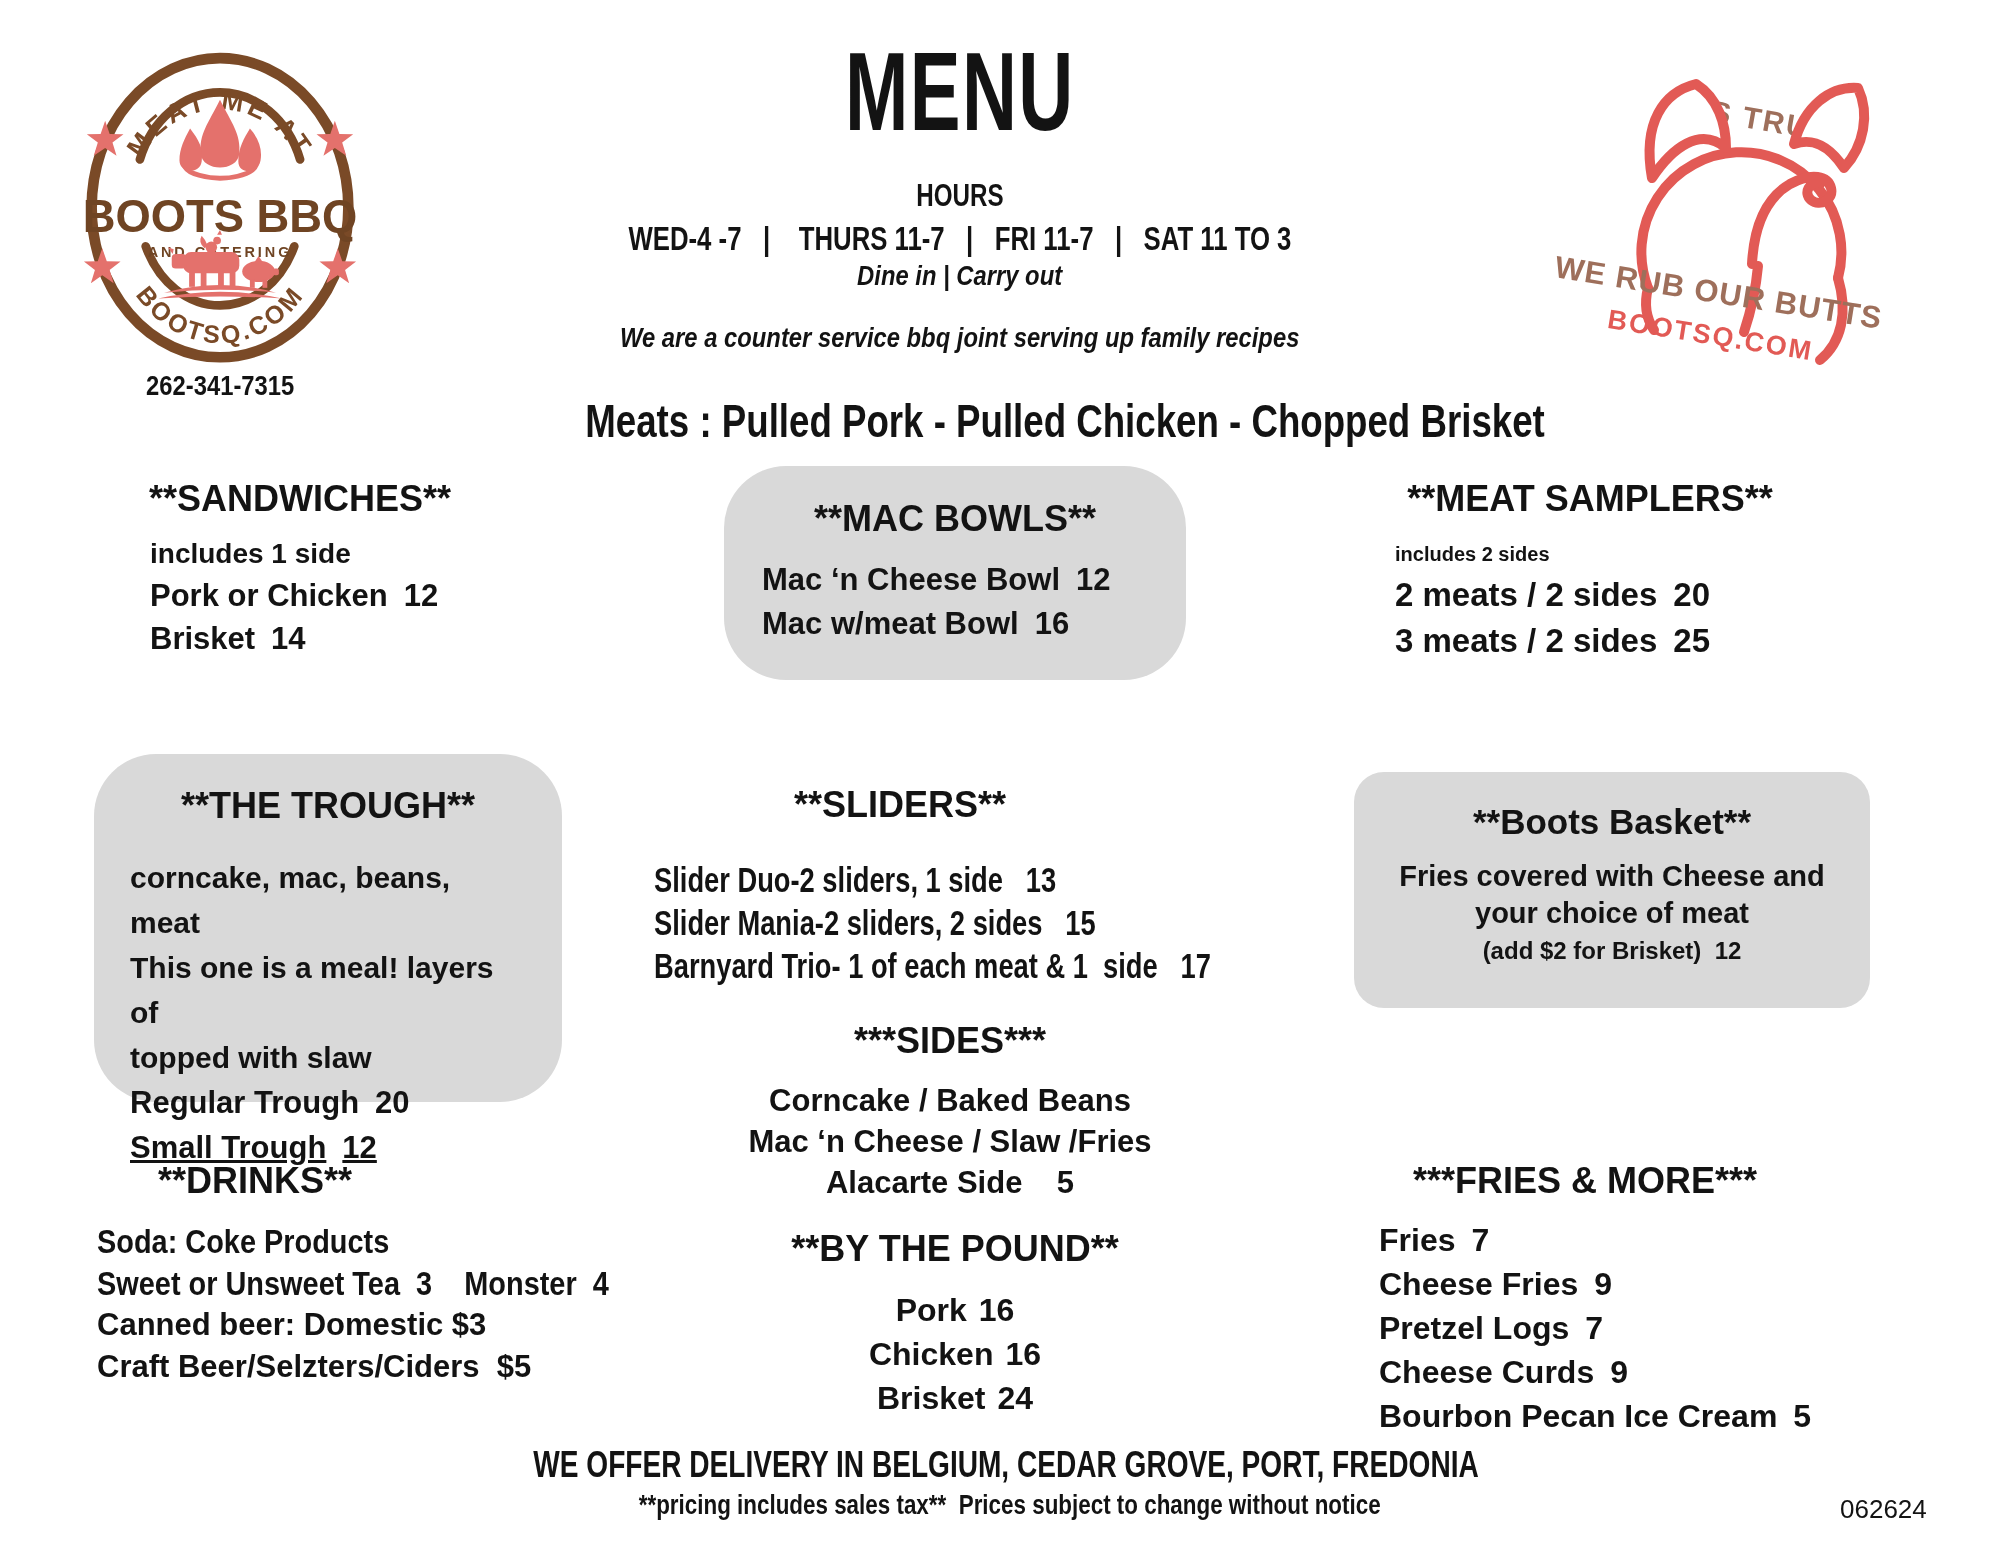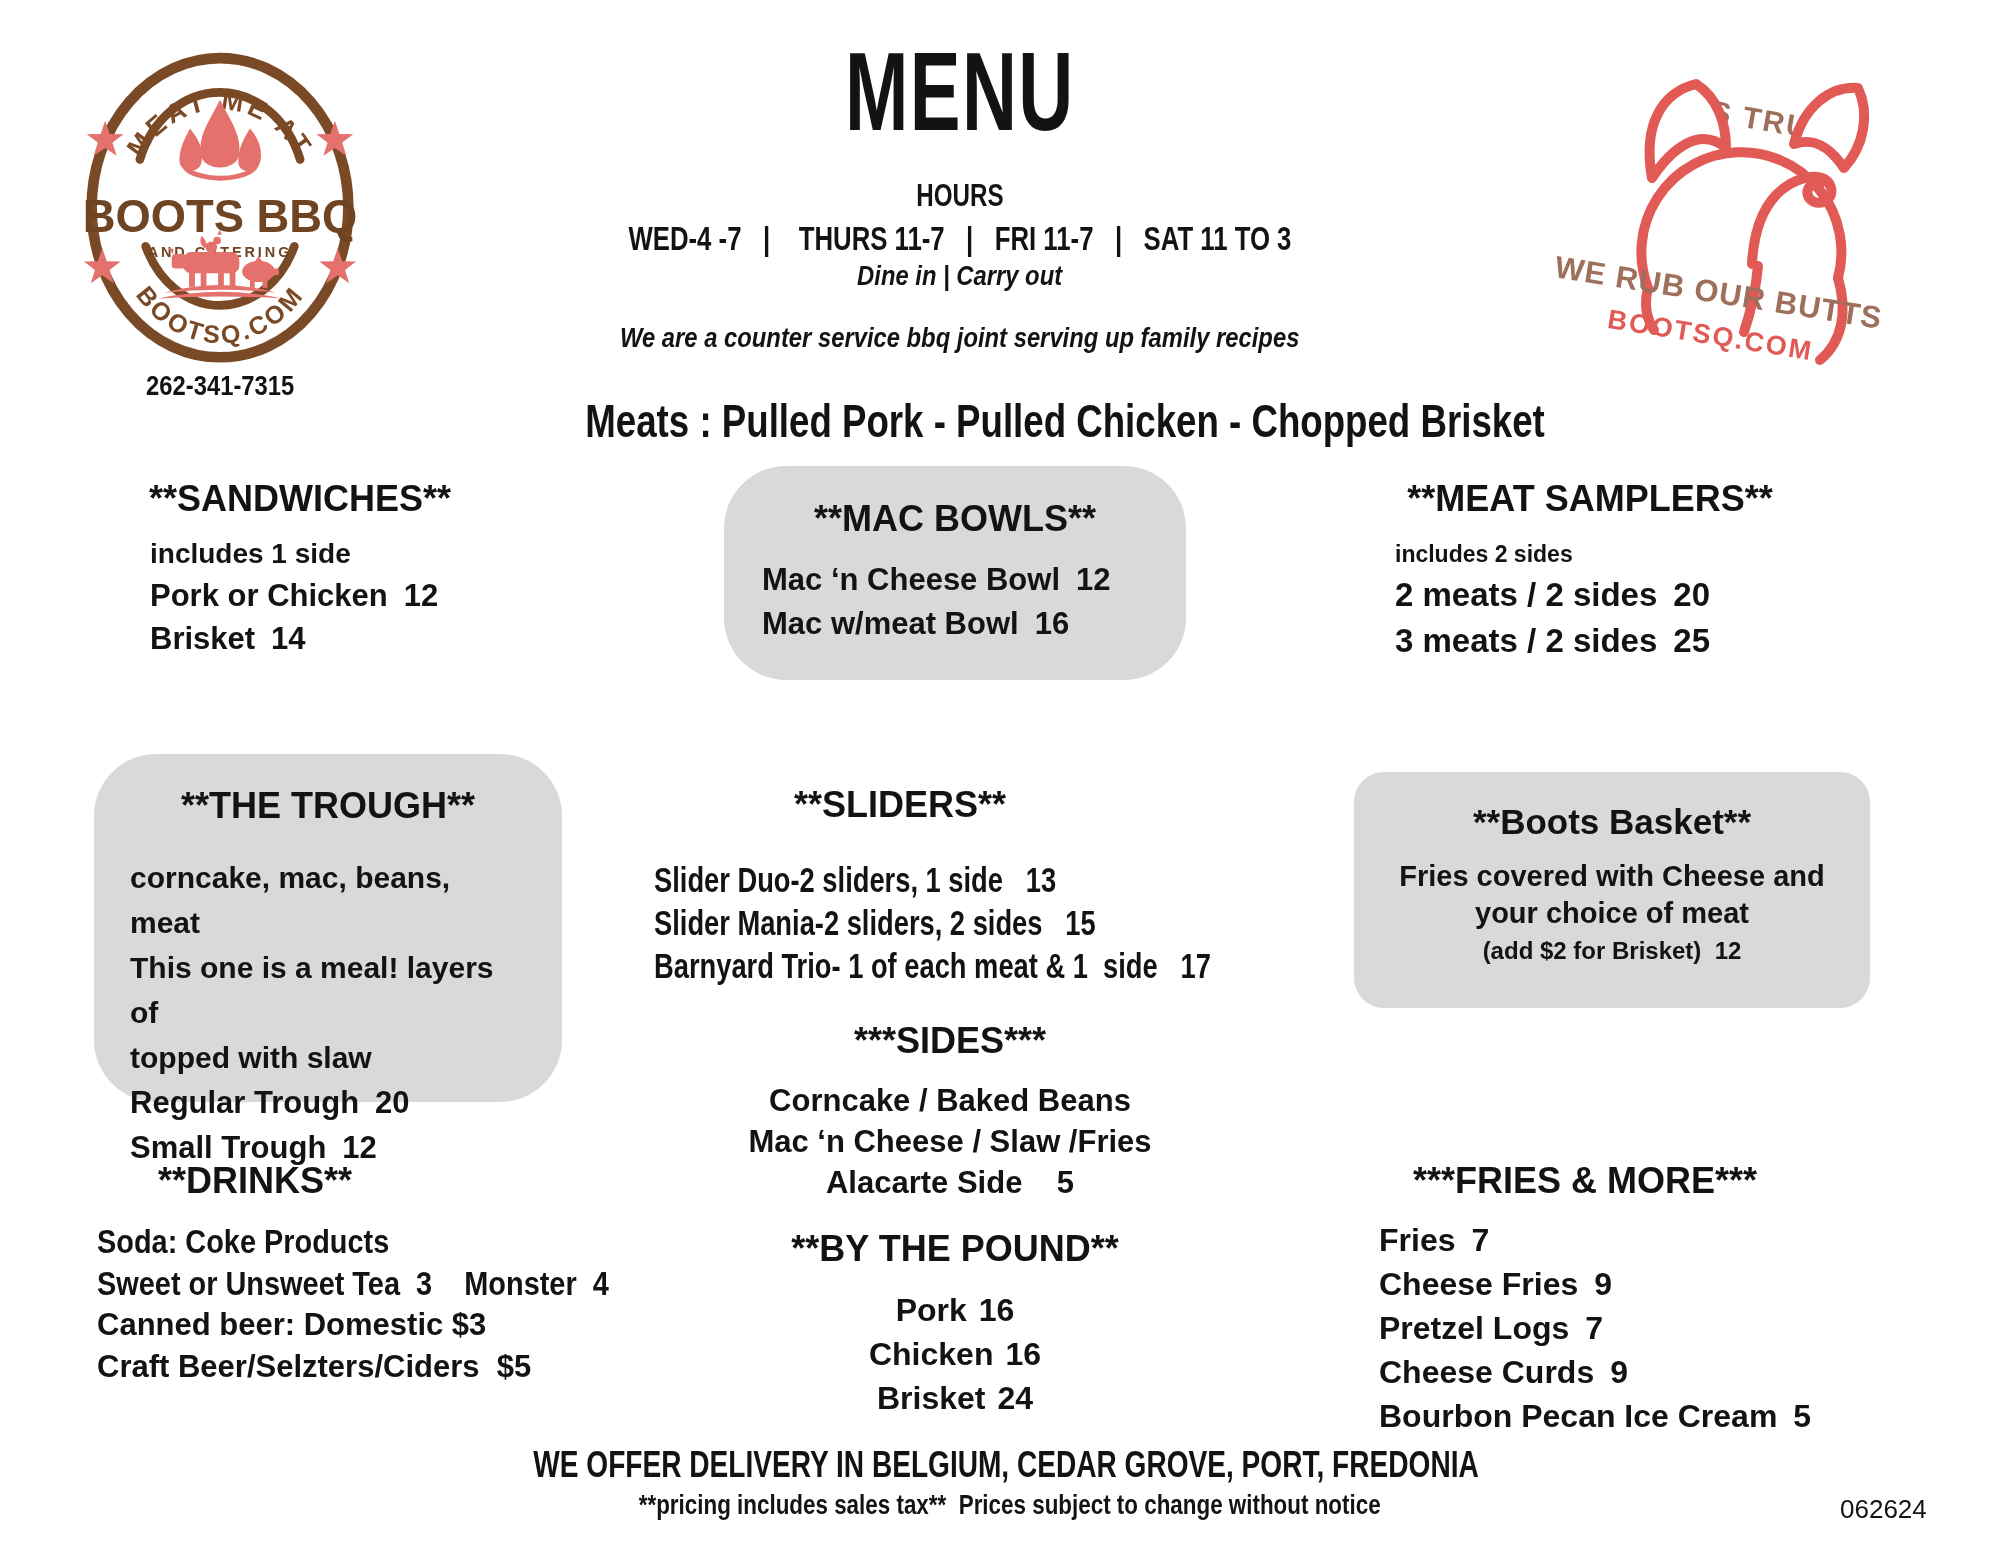--- a/index.html
+++ b/index.html
@@ -149,40 +149,40 @@
       </div>
       <div class="item" style="line-height:44px;">
         <span>Mac w/meat Bowl</span><span class="price">16</span>
       </div>
     </div>
   </div>
 
   <div class="abs" style="left:1325px;top:478px;width:530px;">
     <div class="sec-title tc">**MEAT SAMPLERS**</div>
     <div style="margin-top:16px;padding-left:70px;">
-      <div class="note" style="font-size:23px;line-height:36px;">includes 2 sides</div>
+      <div class="note" style="font-size:20px;line-height:36px;">includes 2 sides</div>
       <div class="item" style="font-size:33px;line-height:46px;">
         <span>2 meats / 2 sides</span><span class="price">20</span>
       </div>
       <div class="item" style="font-size:33px;line-height:46px;">
         <span>3 meats / 2 sides</span><span class="price">25</span>
       </div>
     </div>
   </div>
 
   <div class="abs graybox" style="left:94px;top:754px;width:468px;height:348px;border-radius:62px;">
     <div class="sec-title tc" style="margin-top:31px;text-align:center;">**THE TROUGH**</div>
     <div style="margin-top:28px;padding:0 36px;">
       <div class="item" style="font-size:30px;line-height:45px;">corncake, mac, beans, meat</div>
       <div class="item" style="font-size:30px;line-height:45px;">This one is a meal! layers of</div>
       <div class="item" style="font-size:30px;line-height:45px;">topped with slaw</div>
       <div class="item" style="line-height:45px;">
         <span>Regular Trough</span><span class="price">20</span>
       </div>
-      <div class="item" style="line-height:45px;">
+      <div class="item" style="line-height:45px;text-decoration:underline;">
         <span>Small Trough</span><span class="price">12</span>
       </div>
     </div>
   </div>
 
   <div class="abs" style="left:600px;top:784px;width:760px;">
     <div class="sec-title tc" style="width:600px;">**SLIDERS**</div>
     <div style="margin-top:32px;padding-left:54px;">
       <div style="font-size:35px;font-weight:700;line-height:43px;">
         <span class="cxl"><span>Slider Duo-2 sliders, 1 side</span>   <span>13</span></span>

